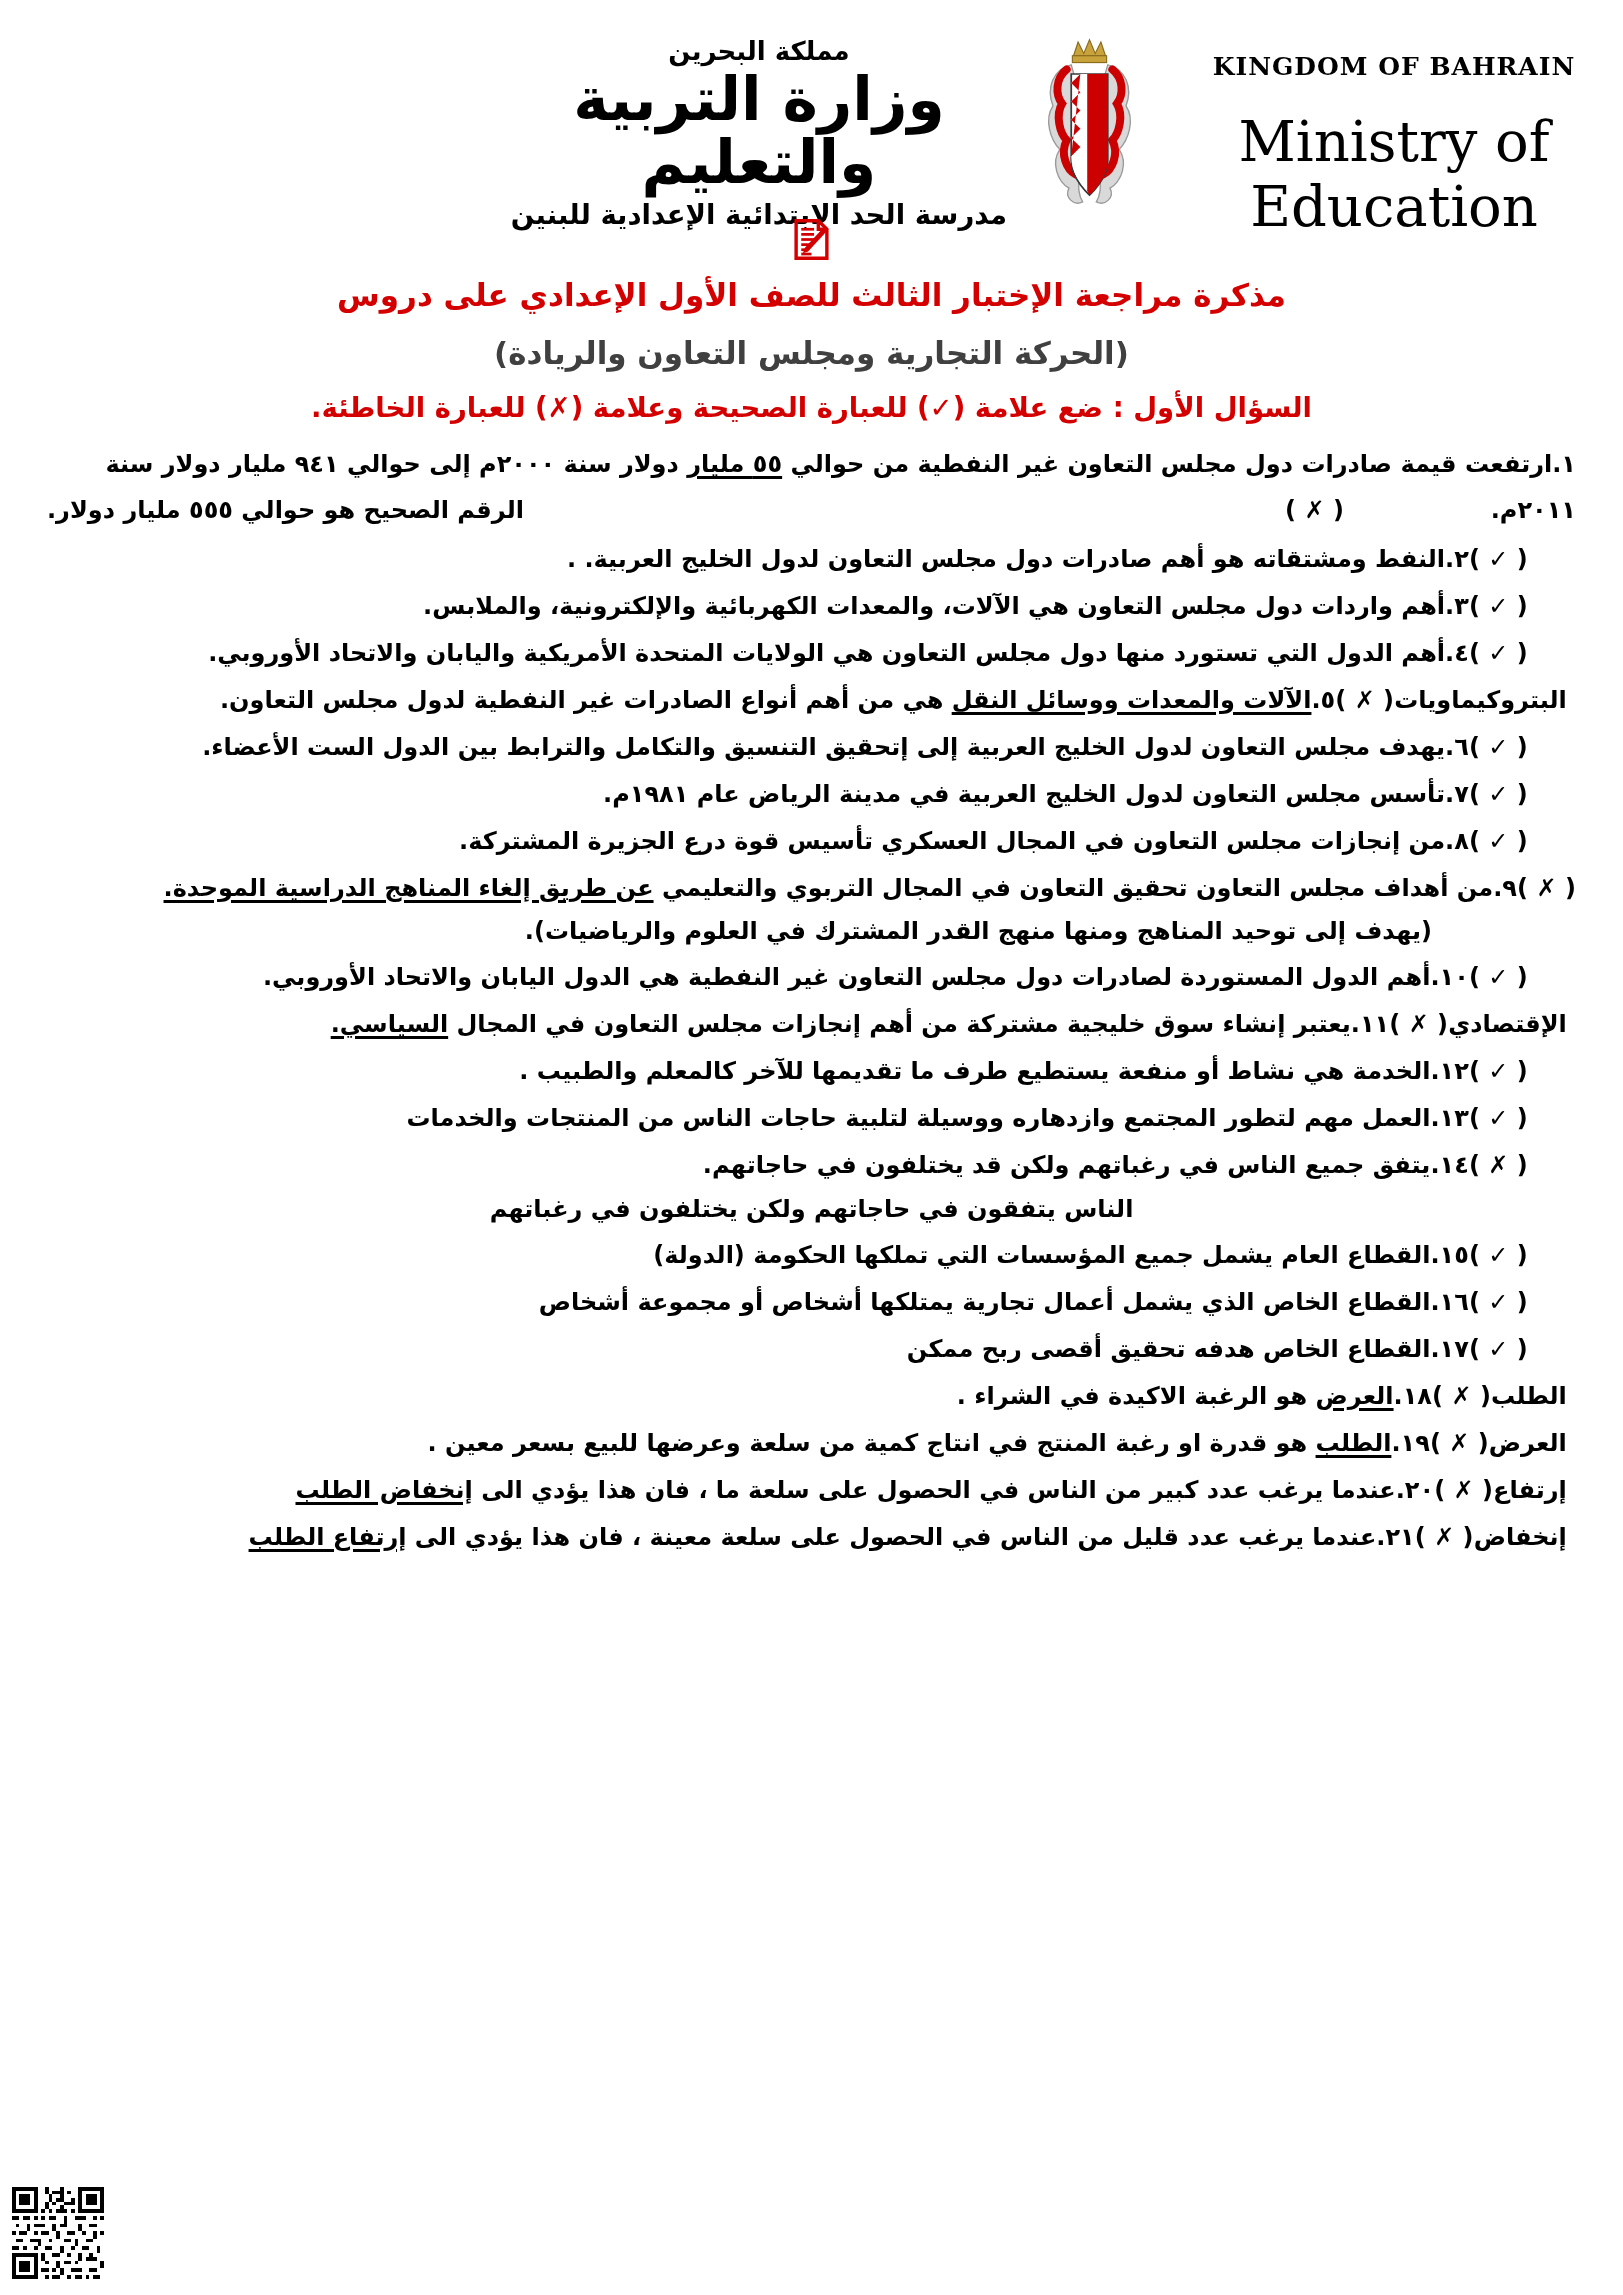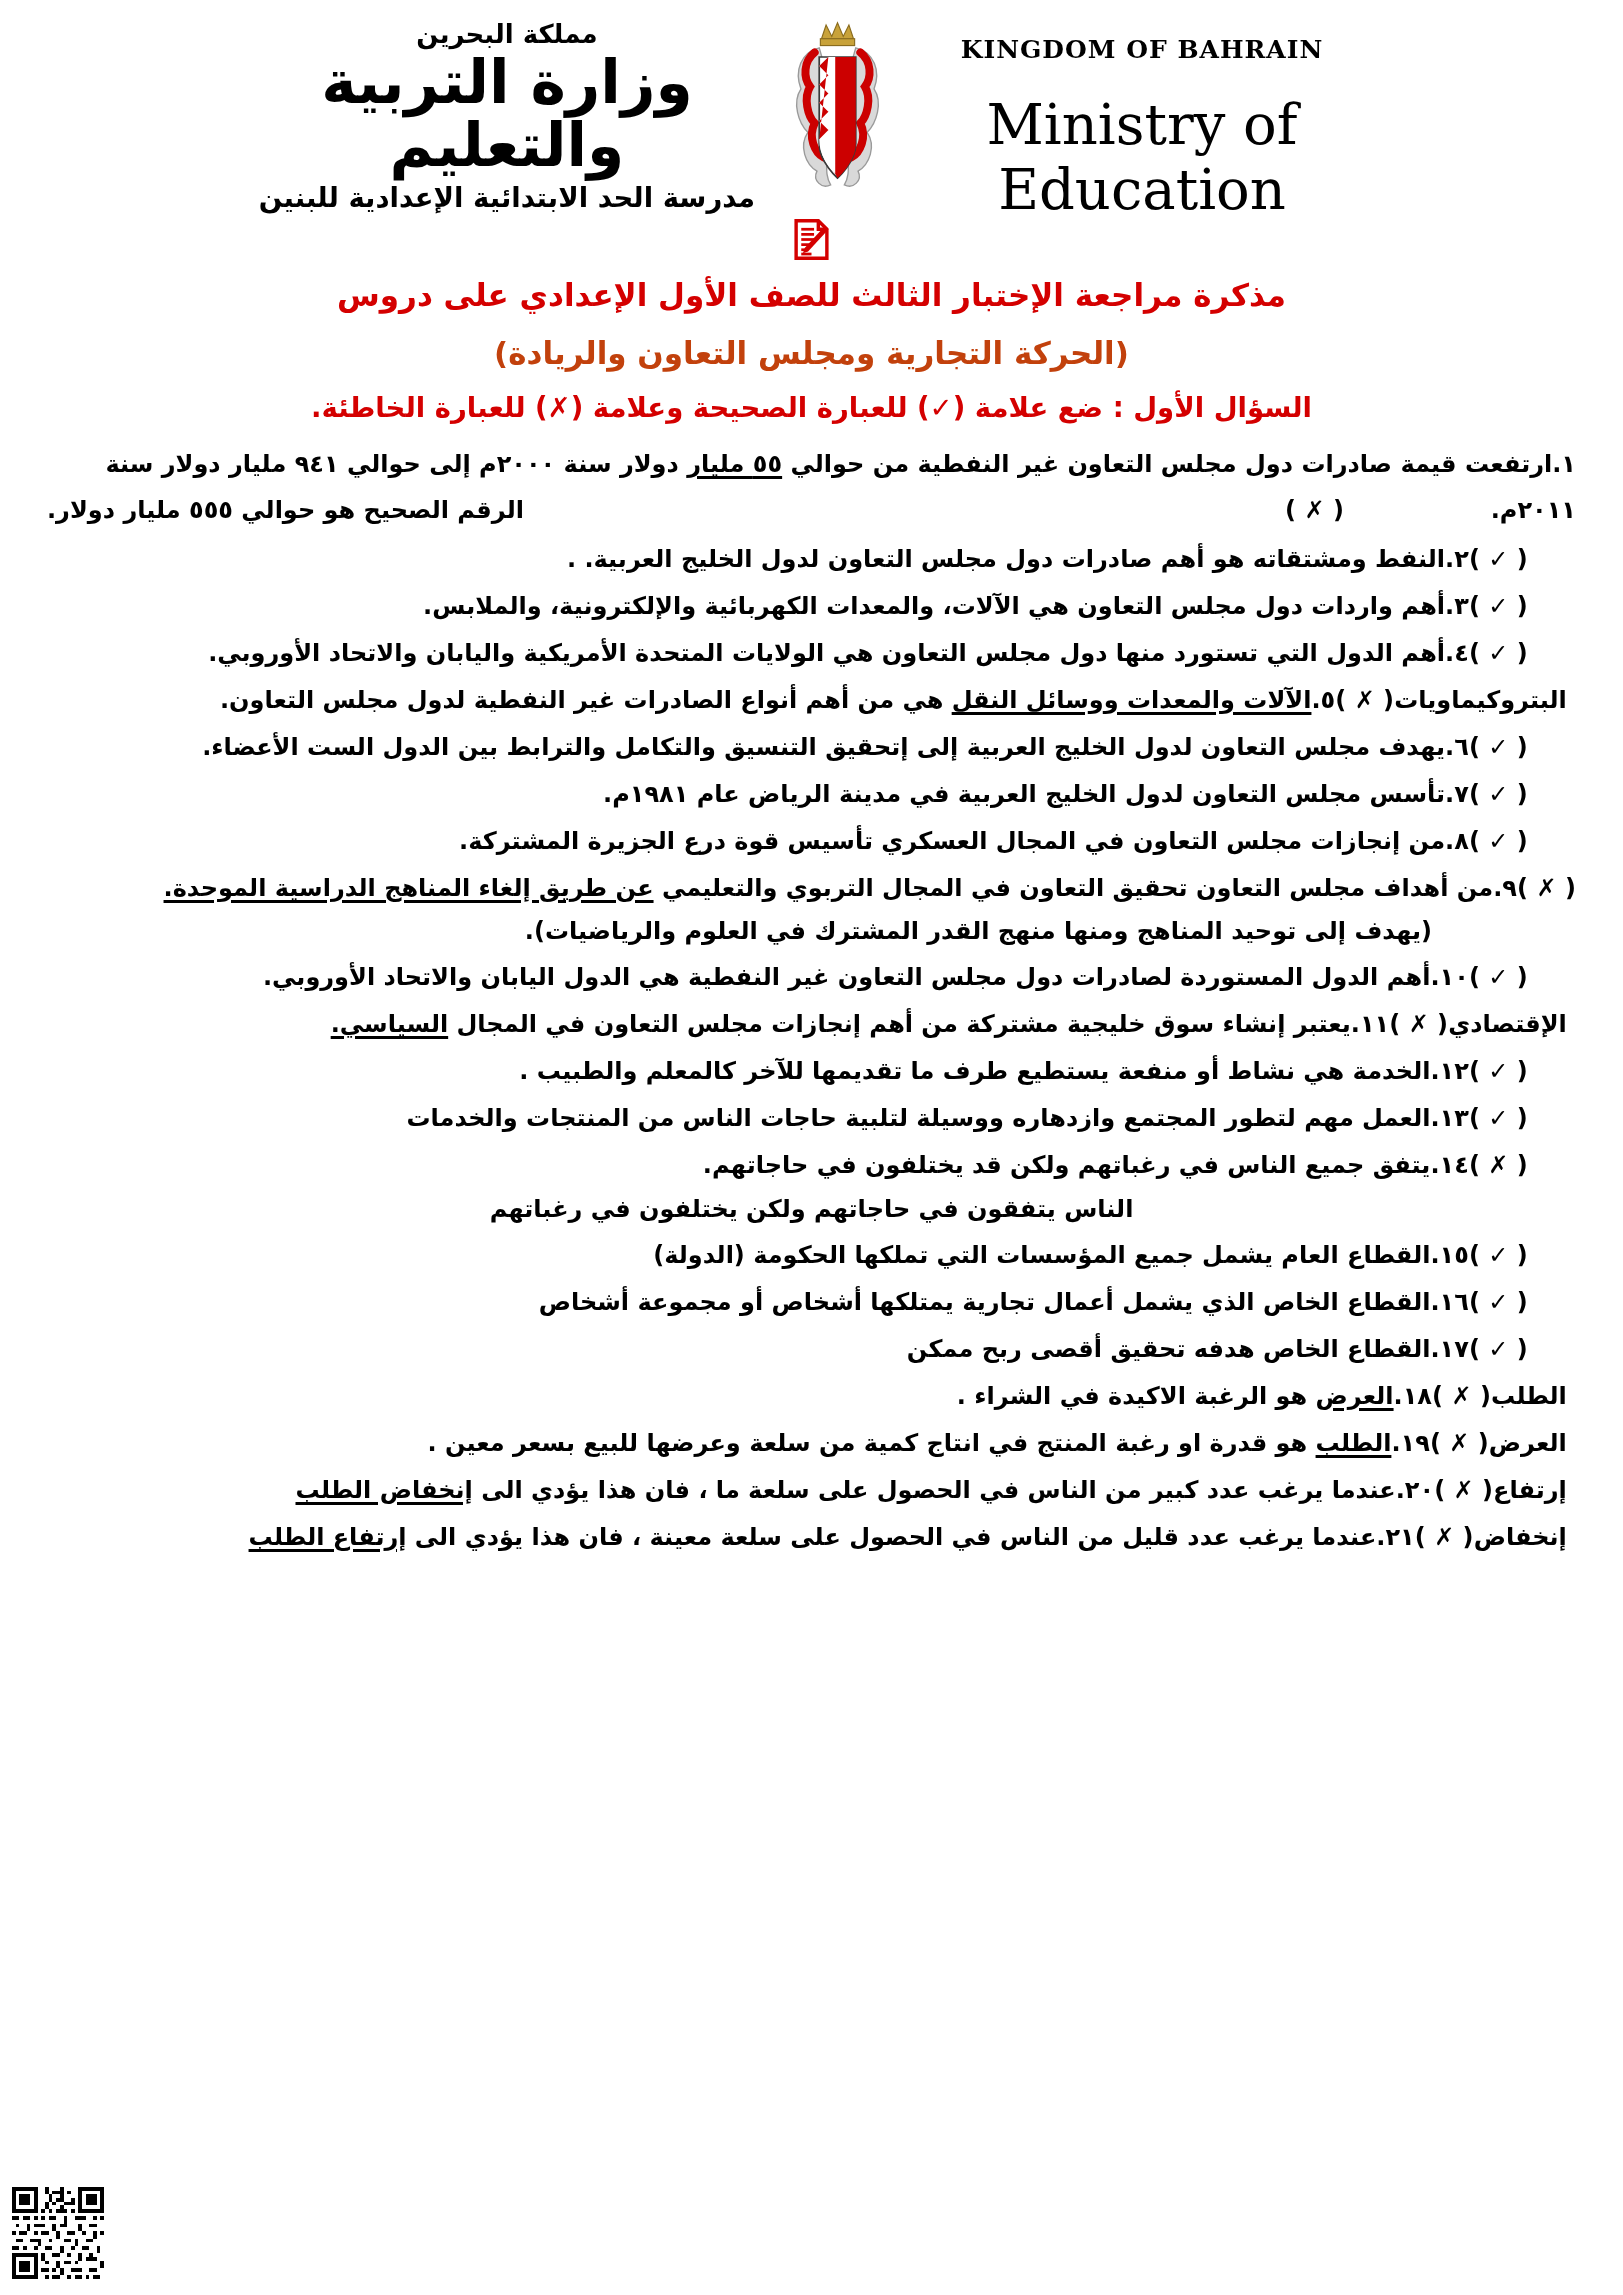--- a/index.html
+++ b/index.html
@@ -16,22 +16,22 @@
     position: relative;
     overflow: hidden;
     direction: rtl;
   }
 
   
   .letterhead {
     display: flex;
     flex-direction: row-reverse;
     align-items: flex-start;
-    justify-content: center;
-    padding: 9px 0 0 0;
+    justify-content: flex-end;
+    padding: 26px 0 0 0;
     height: 203px;
     box-sizing: border-box;
   }
   .lh-arabic {
     direction: rtl;
     text-align: center;
     width: 510px;
     padding-top: 11.8px;
     line-height: 1.05;
   }
@@ -88,21 +88,21 @@
     color: #d40000;
     font-size: 31px;
     font-weight: 700;
     display: flex;
     flex-direction: column;
     align-items: center;
     justify-content: center;
     gap: 10.5px;
   }
   .title-line-2 {
-    color: #c2410c;
+    color: #404040;
     font-size: 31px;
     font-weight: 700;
     margin-top: 22px;
   }
   .q1-heading {
     color: #d40000;
     font-size: 27.5px;
     font-weight: 700;
     margin-top: 20px;
     text-align: center;

